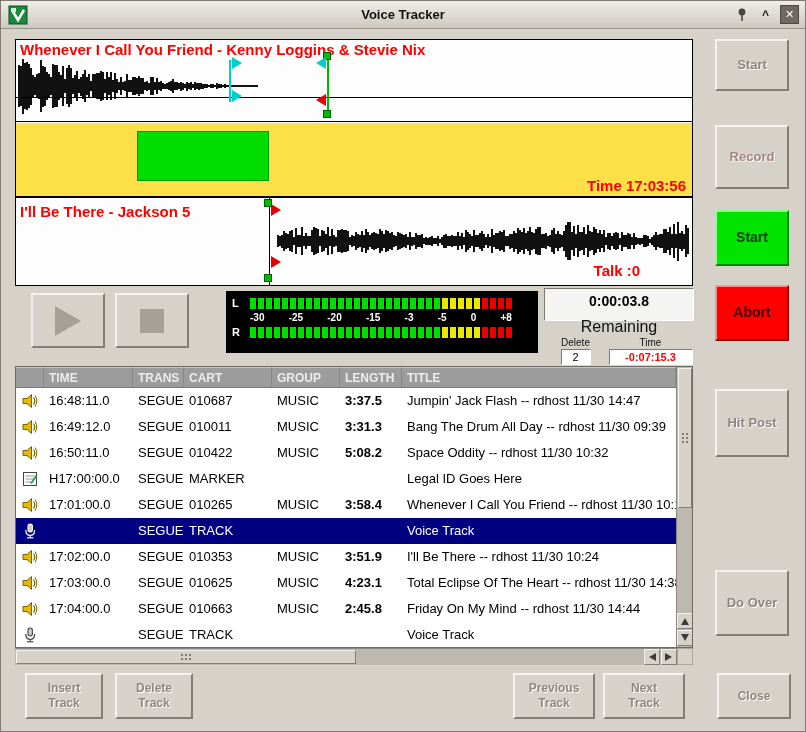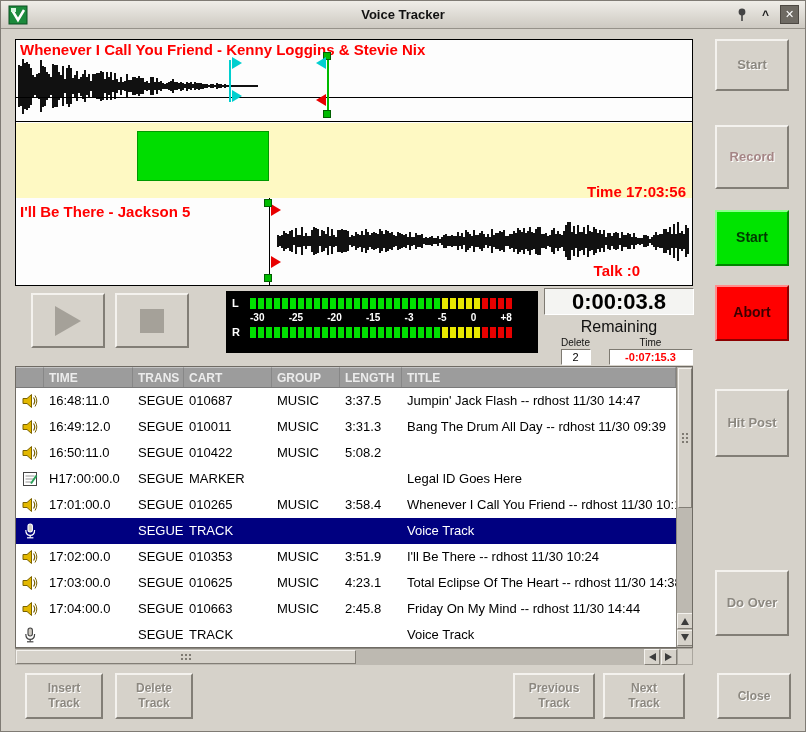--- a/index.html
+++ b/index.html
@@ -17,21 +17,21 @@
   .tb-btns { position:absolute; right:6px; top:4px; display:flex; gap:5px; align-items:center; }
   .tb-btn { width:19px; height:19px; display:flex; align-items:center; justify-content:center;
     font-size:12px; font-weight:bold; color:#222; }
   .tb-close { background:#6e6a63; color:#fff; border:1px solid #4c4842; font-size:11px; }
 
   
   .wave-display { position:absolute; left:14px; top:38px; width:678px; height:247px;
     border:1px solid #000; background:#fdfdfd; }
   .pane { position:absolute; left:0; width:676px; overflow:hidden;padding-left:36px; }
   .pane1 { top:0; height:82px; background:#fdfdfd; border-bottom:1px solid #000; }
-  .pane2 { top:83px; height:80px; background:#fef9c3; border-bottom:1px solid #000000; }
+  .pane2 { top:83px; height:80px; background:#fde047; border-bottom:7px solid #000000; }
   .pane3 { top:158px; height:87px; background:#fdfdfd; }
   .wave-title { position:absolute; left:4px; top:1px; font-weight:bold; font-size:15px;
     color:#f00; white-space:nowrap; z-index:4; }
   .overlay-label { position:absolute; font-weight:bold; font-size:15px; color:#f00; z-index:4; }
   .zero-line { position:absolute; left:0; width:100%; height:1px; background:#000; }
   svg.wave { position:absolute; left:0; top:0; }
   .voice-block { position:absolute; left:121px; top:8px; width:132px; height:50px;
     background:#00dd00; border:1px solid #009900; }
   .vline { position:absolute; width:2px; z-index:3; }
   .tri { position:absolute; width:0; height:0; z-index:5; }
@@ -63,24 +63,24 @@
     background:#000; padding:5px 6px 4px 6px; }
   .meter-row { display:flex; align-items:center; height:14px; }
   .meter-ch { width:12px; color:#fff; font-size:11px; font-weight:bold; }
   .segs { display:flex; gap:2px; margin-left:6px; }
   .seg { width:6px; height:11px; }
   .scale-row { margin-left:18px; width:262px; height:15px; display:flex;
     justify-content:space-between; align-items:center; }
   .scale-row span { color:#fff; font-size:10px; font-weight:bold; }
 
   
-  .clock { position:absolute; left:543px; top:287px; width:150px; height:27px;
+  .clock { position:absolute; left:543px; top:287px; width:150px; height:33px;
     background:#f4f4f2; border-top:1px solid #7e7a72; border-left:1px solid #7e7a72;
     border-right:1px solid #fff; border-bottom:1px solid #fff;
-    font-weight:bold; font-size:22px; text-align:center; line-height:25px; color:#000; }
+    font-weight:bold; font-size:14px; text-align:center; line-height:25px; color:#000; }
   .remaining { position:absolute; left:543px; top:317px; width:150px; }
   .rem-title { text-align:center; font-size:16px; color:#111; }
   .rem-cols { display:flex; margin-top:1px; }
   .rem-col { display:flex; flex-direction:column; align-items:center; }
   .rem-col.tracks { width:42%; }
   .rem-col.time { width:58%; }
   .rem-label { font-size:10px; color:#111; }
   .rem-box { margin-top:1px; background:#fff; border-top:1px solid #7e7a72;
     border-left:1px solid #7e7a72; border-right:1px solid #fff; border-bottom:1px solid #fff;
     height:16px; font-size:11px; line-height:14px; text-align:center; color:#000; }
@@ -96,21 +96,21 @@
     padding-left:5px; border-right:1px solid #878787; border-top:1px solid #c4c4c4;
     overflow:hidden; white-space:nowrap; }
   .tbody { position:absolute; left:0; top:21px; width:660px; height:260px; overflow:hidden; }
   .trow { display:flex; height:26px; align-items:center; background:#fff; }
   .trow.selected { color:#fff; }
   .cell { font-size:13px; color:#000; line-height:26px; padding-left:5px;
     overflow:hidden; white-space:nowrap; }
   .trow.selected .cell { color:#fff; }
   .c-icon { width:28px; padding-left:0; display:flex; justify-content:center; align-items:center; }
   .c-time { width:89px; } .c-trans { width:51px; } .c-cart { width:88px; }
-  .c-group { width:68px; } .c-length { width:62px; } .c-title { width:274px; }
+  .c-group { width:68px; } .c-length { width:62px;font-weight:bold; } .c-title { width:274px; }
   .h-icon { width:28px; } .h-time { width:89px; } .h-trans { width:51px; }
   .h-cart { width:88px; } .h-group { width:68px; } .h-length { width:62px; } .h-title { flex:1; }
   .trow.selected svg .ink { stroke:#fff; }
 
   
   .vscroll { position:absolute; right:0; top:0; width:16px; height:280px;
     background:#bdb9b1; border-left:1px solid #8a867e; }
   .vthumb { position:absolute; left:1px; top:1px; width:14px; height:140px; background:#d6d2ca;
     border-top:1px solid #f4f2ee; border-left:1px solid #f4f2ee;
     border-right:1px solid #827e76; border-bottom:1px solid #827e76;
@@ -383,20 +383,21 @@
     <polygon class="inkfill" points="1,5.5 5,5.5 9.5,1.5 9.5,14.5 5,10.5 1,10.5" fill="#e3b800" stroke="#7a6200" stroke-width="1"></polygon>
     <path class="ink" d="M11.5 4.5 Q14 8 11.5 11.5" stroke="#7a6200" stroke-width="1.2" fill="none"></path>
     <path class="ink" d="M13 2.5 Q16.6 8 13 13.5" stroke="#7a6200" stroke-width="1" fill="none"></path>
   </svg>
           </div>
           <div class="cell c-time">16:50:11.0</div>
           <div class="cell c-trans">SEGUE</div>
           <div class="cell c-cart">010422</div>
           <div class="cell c-group">MUSIC</div>
           <div class="cell c-length">5:08.2</div>
+          <div class="cell c-title">Space Oddity -- rdhost 11/30 10:32</div>
         </div>
         <div class="trow">
           <div class="cell c-icon">
             <svg width="16" height="16" viewBox="0 0 16 16">
     <rect x="1.5" y="1.5" width="13" height="13" fill="#fff" stroke="#444" stroke-width="1"></rect>
     <line x1="3.5" y1="5" x2="12.5" y2="5" stroke="#999" stroke-width="1"></line>
     <line x1="3.5" y1="8" x2="12.5" y2="8" stroke="#999" stroke-width="1"></line>
     <line x1="3.5" y1="11" x2="9" y2="11" stroke="#999" stroke-width="1"></line>
     <line x1="9" y1="12.5" x2="14.5" y2="4.5" stroke="#2aa058" stroke-width="2"></line>
   </svg>

